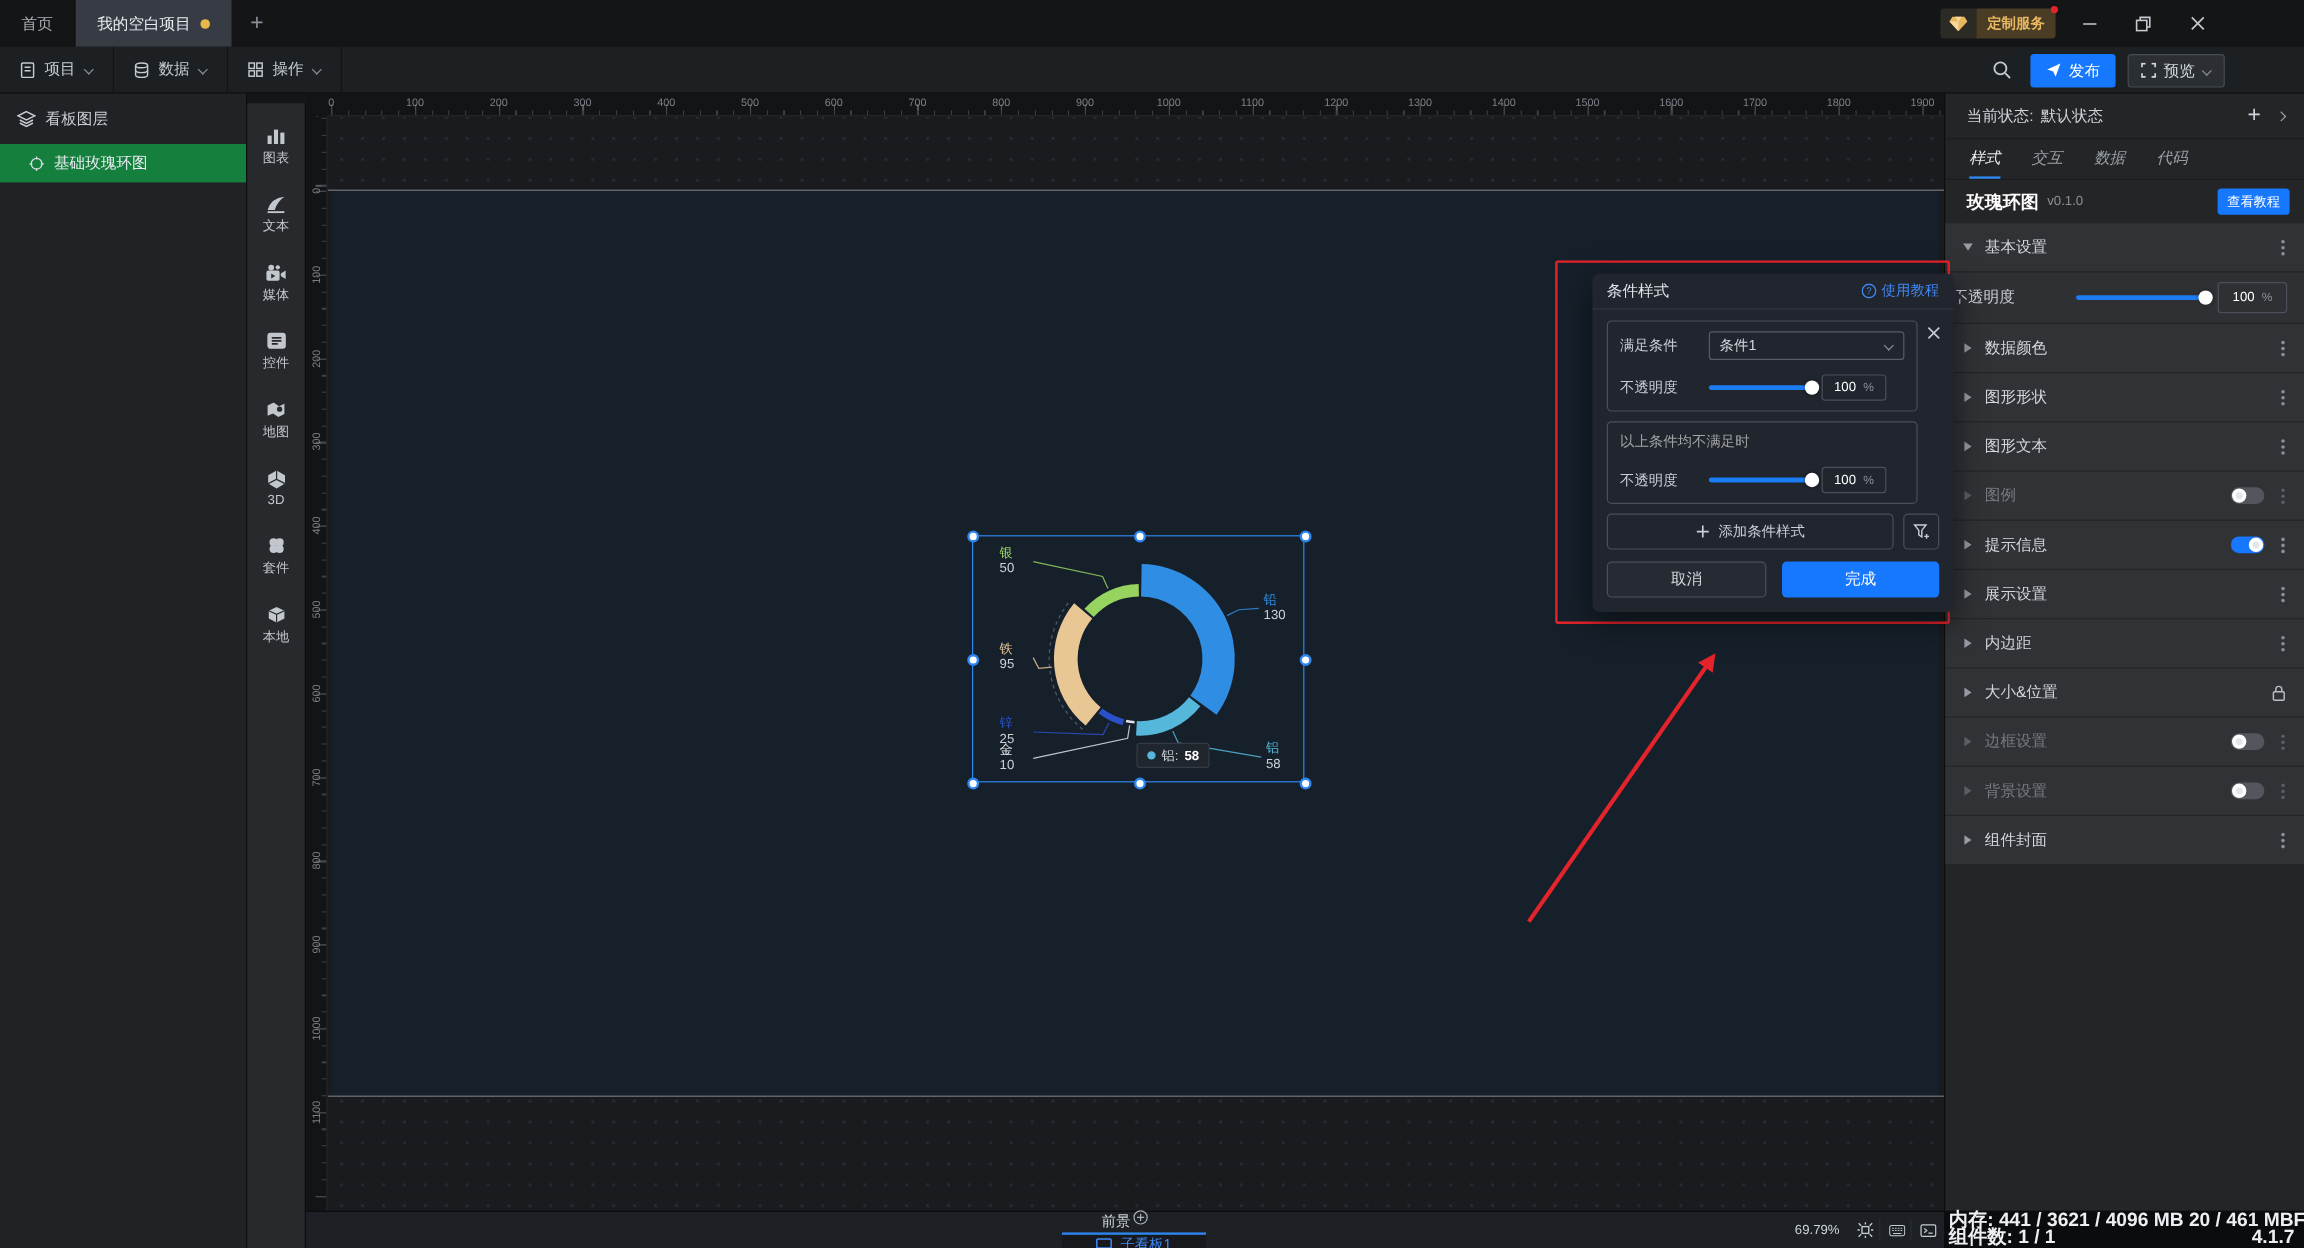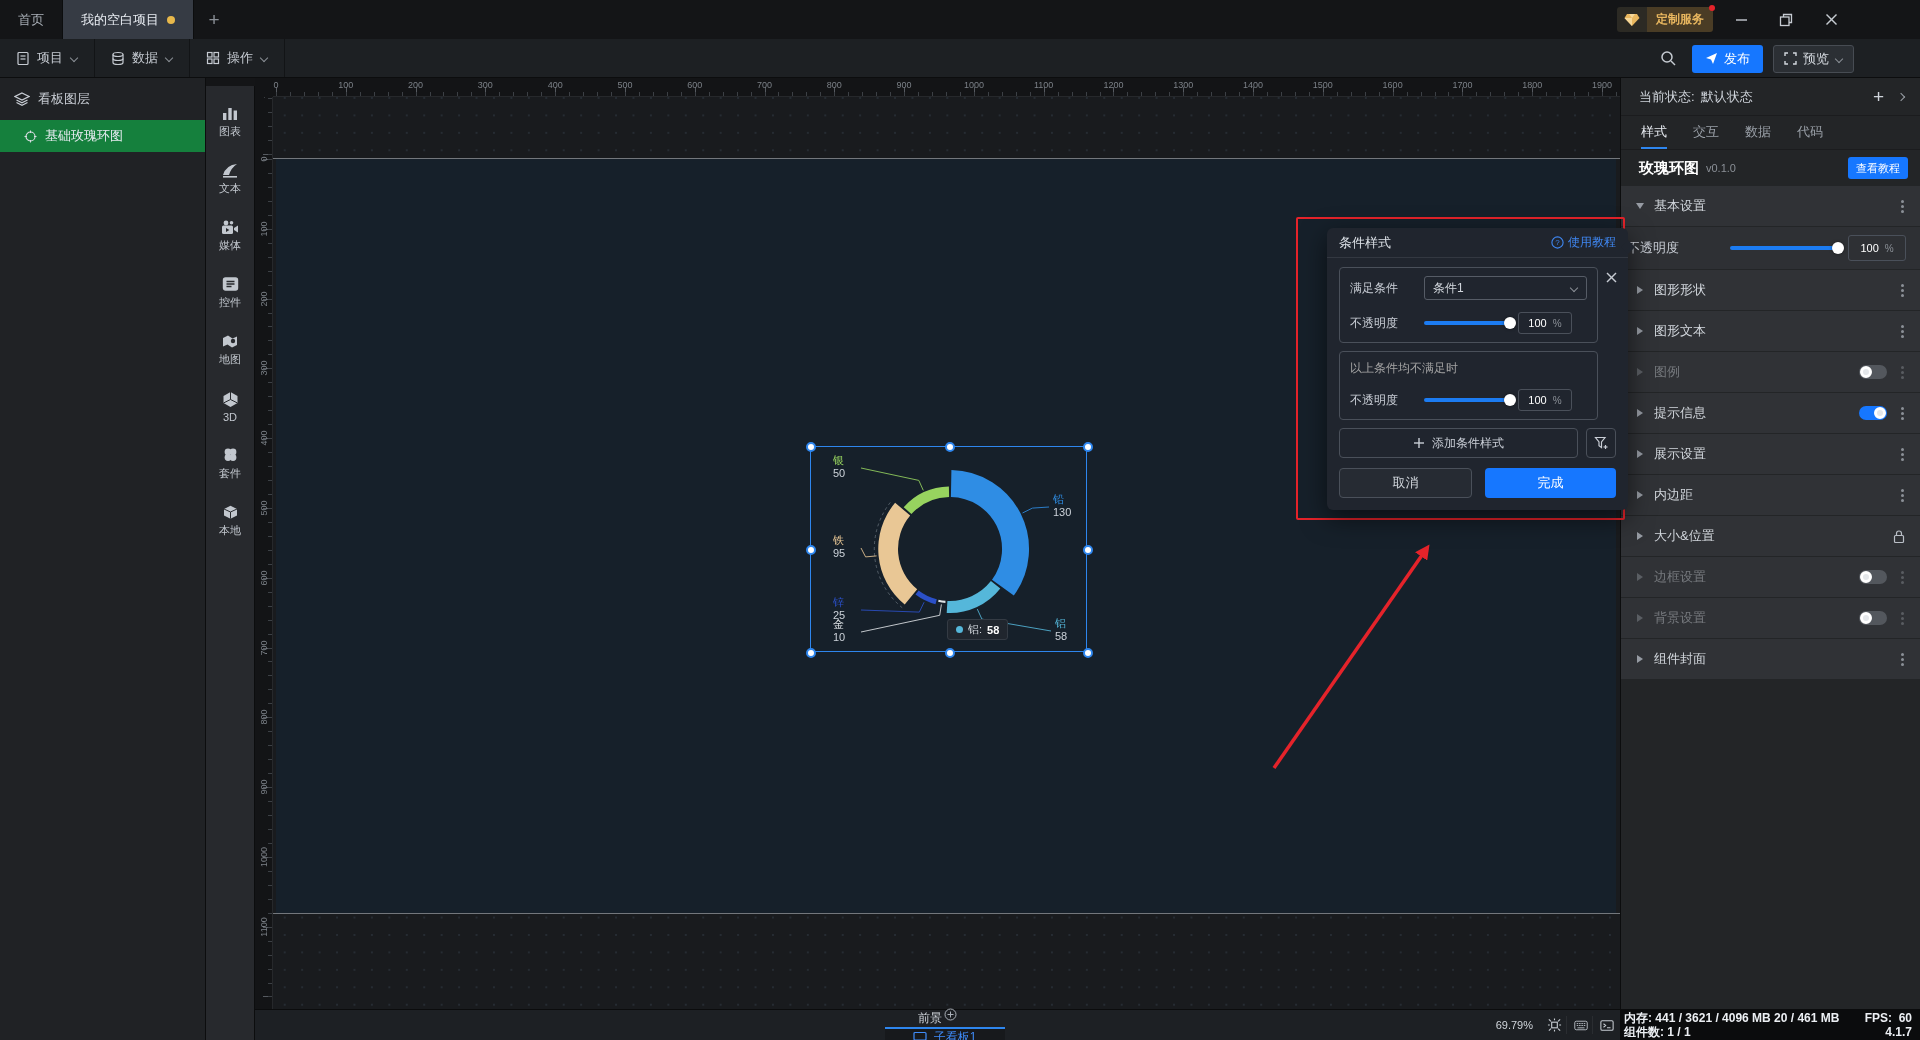--- a/index.html
+++ b/index.html
@@ -99,21 +99,21 @@
   .btn-cancel { flex:1; height:30px; background:#262b33; border:1px solid #4a505a; border-radius:4px; display:flex; align-items:center; justify-content:center; color:#d2d7dd; font-size:13px; }
   .btn-ok { flex:1; height:30px; background:#1677ff; border-radius:4px; display:flex; align-items:center; justify-content:center; color:#fff; font-size:13px; }
 
   
   .right-panel { position:absolute; right:0; top:78px; width:300px; bottom:31px; background:#232527; border-left:1px solid #0c0d0e; }
   .rp-state { height:38px; display:flex; align-items:center; padding:0 14px 0 18px; color:#cfd4db; font-size:13px; border-bottom:1px solid #1b1c1e; }
   .rp-state .grow { flex:1; }
   .rp-plus { font-size:19px; color:#cfd4db; margin-right:14px; }
   .chev-right { width:8px; height:8px; position:relative; }
   .chev-right::before { content:''; position:absolute; left:0; top:1px; width:5px; height:5px; border-right:1.5px solid #9aa0a8; border-top:1.5px solid #9aa0a8; transform:rotate(45deg); }
-  .rp-tabs { height:34px; display:flex; align-items:stretch; gap:26px; padding:0 20px; border-bottom:1px solid #1b1c1e; }
+  .rp-tabs { height:34px; display:flex; align-items:stretch; gap:26px; padding:0 20px; border-bottom:1px solid #1b1c1e;font-style:italic; }
   .rp-tab { display:flex; align-items:center; font-size:13px; color:#9aa0a8; border-bottom:2px solid transparent; }
   .rp-tab.active { color:#e8ecf2; border-bottom-color:#2e86ee; }
   .rp-comp { height:36px; display:flex; align-items:center; padding:0 12px 0 18px; gap:7px; }
   .rp-comp .name { font-size:15px; font-weight:bold; color:#fff; }
   .rp-comp .ver { font-size:11px; color:#8b9097; flex:1; }
   .btn-tutorial { height:22px; padding:0 8px; background:#1677ff; color:#fff; border-radius:3px; font-size:11px; display:flex; align-items:center; }
   .rp-sections { position:absolute; left:0; right:0; top:108px; }
   .prow { height:40px; background:#303236; margin-bottom:1px; display:flex; align-items:center; padding:0 14px 0 16px; }
   .prow.disabled .prow-label, .prow.disabled .chev { opacity:.42; }
   .chev { width:0; height:0; border-top:4px solid transparent; border-bottom:4px solid transparent; border-left:6px solid #969ba3; flex:none; }
@@ -134,21 +134,21 @@
 
   
   .footer-canvas { position:absolute; left:255px; bottom:0; width:1365px; height:31px; background:#1d2024; border-top:1px solid #0b0c0d; display:flex; align-items:center; font-size:12px; color:#cfd4da;flex-direction:column; }
   .fc-item { display:flex; align-items:flex-start; gap:2px; padding:0 10px; height:100%; align-items:center; }
   .sup-plus { margin-top:-9px; }
   .board-tab { height:100%; width:120px; margin-left:14px; background:#17191c; border-top:2px solid #2e86ee; display:flex; align-items:center; justify-content:center; gap:7px; color:#3f8cfa; }
   .fc-plus { width:34px; display:flex; align-items:center; justify-content:center; font-size:17px; color:#cfd4da; }
   .fc-right { position:absolute; right:6px; top:0; height:100%; display:flex; align-items:center; gap:4px; }
   .fc-zoom { font-size:11px; color:#cfd4da; margin-right:3px; }
   .fc-iconbtn { width:22px; height:18px; display:flex; align-items:center; justify-content:center; border-left:1px solid #2a2d31; padding-left:7px; }
-  .footer-right { position:absolute; right:0; bottom:0; width:300px; height:31px; background:#0b0c0d; padding:2px 8px 0 4px; font-size:12px; font-weight:bold; color:#eceff3; }
+  .footer-right { position:absolute; right:0; bottom:0; width:300px; height:31px; background:#0b0c0d; padding:2px 8px 0 4px; font-size:16px; font-weight:bold; color:#eceff3; }
   .fr-line { display:flex; justify-content:space-between; line-height:14px; white-space:nowrap; }
 
   
   .anno-svg { position:absolute; left:0; top:0; width:1920px; height:1040px; pointer-events:none; z-index:6; }
 </style>
 </head>
 <body>
 
 <div id="app">
 
@@ -545,20 +545,31 @@
           <div class="slider rp-slider">
             <span class="knob"></span>
           </div>
           <div class="valbox rp-valbox">
             <span>100</span>
             <span class="unit">%</span>
           </div>
         </div>
         <div class="prow">
           <span class="chev"></span>
+          <span class="prow-label">数据颜色</span>
+          <span class="prow-ctrl">
+            <span class="kebab">
+              <i></i>
+              <i></i>
+              <i></i>
+            </span>
+          </span>
+        </div>
+        <div class="prow">
+          <span class="chev"></span>
           <span class="prow-label">图形形状</span>
           <span class="prow-ctrl">
             <span class="kebab">
               <i></i>
               <i></i>
               <i></i>
             </span>
           </span>
         </div>
         <div class="prow">

